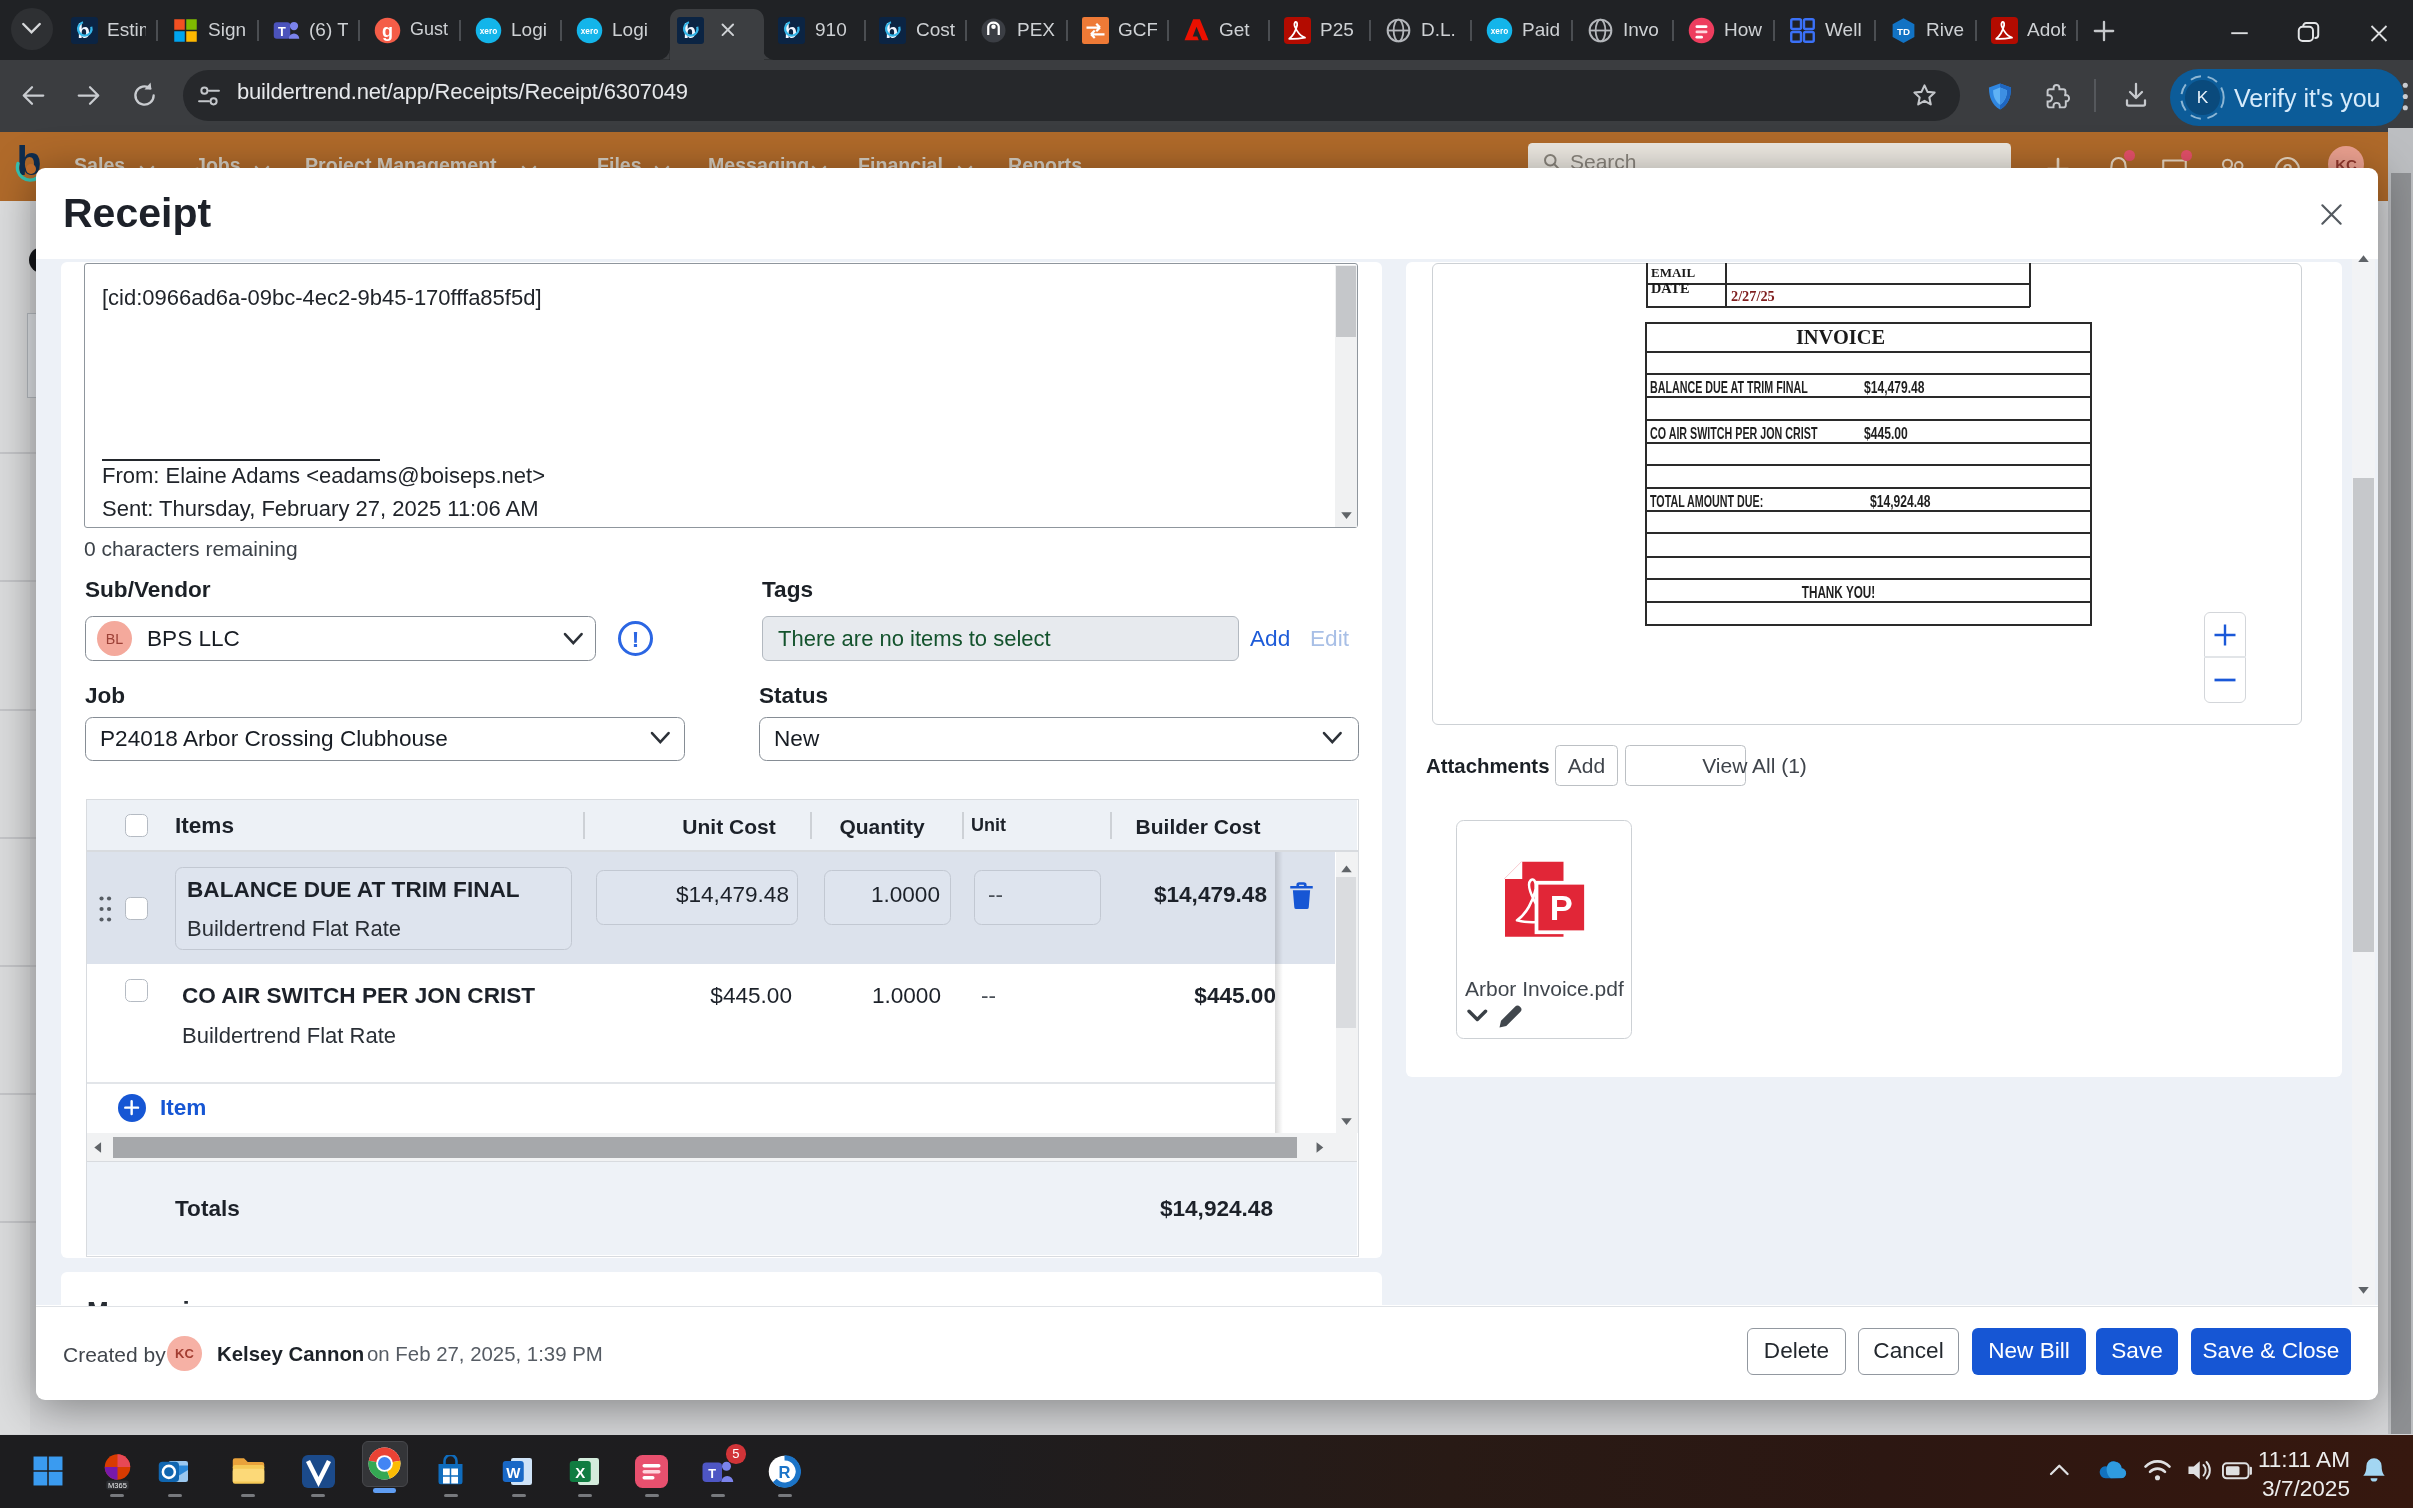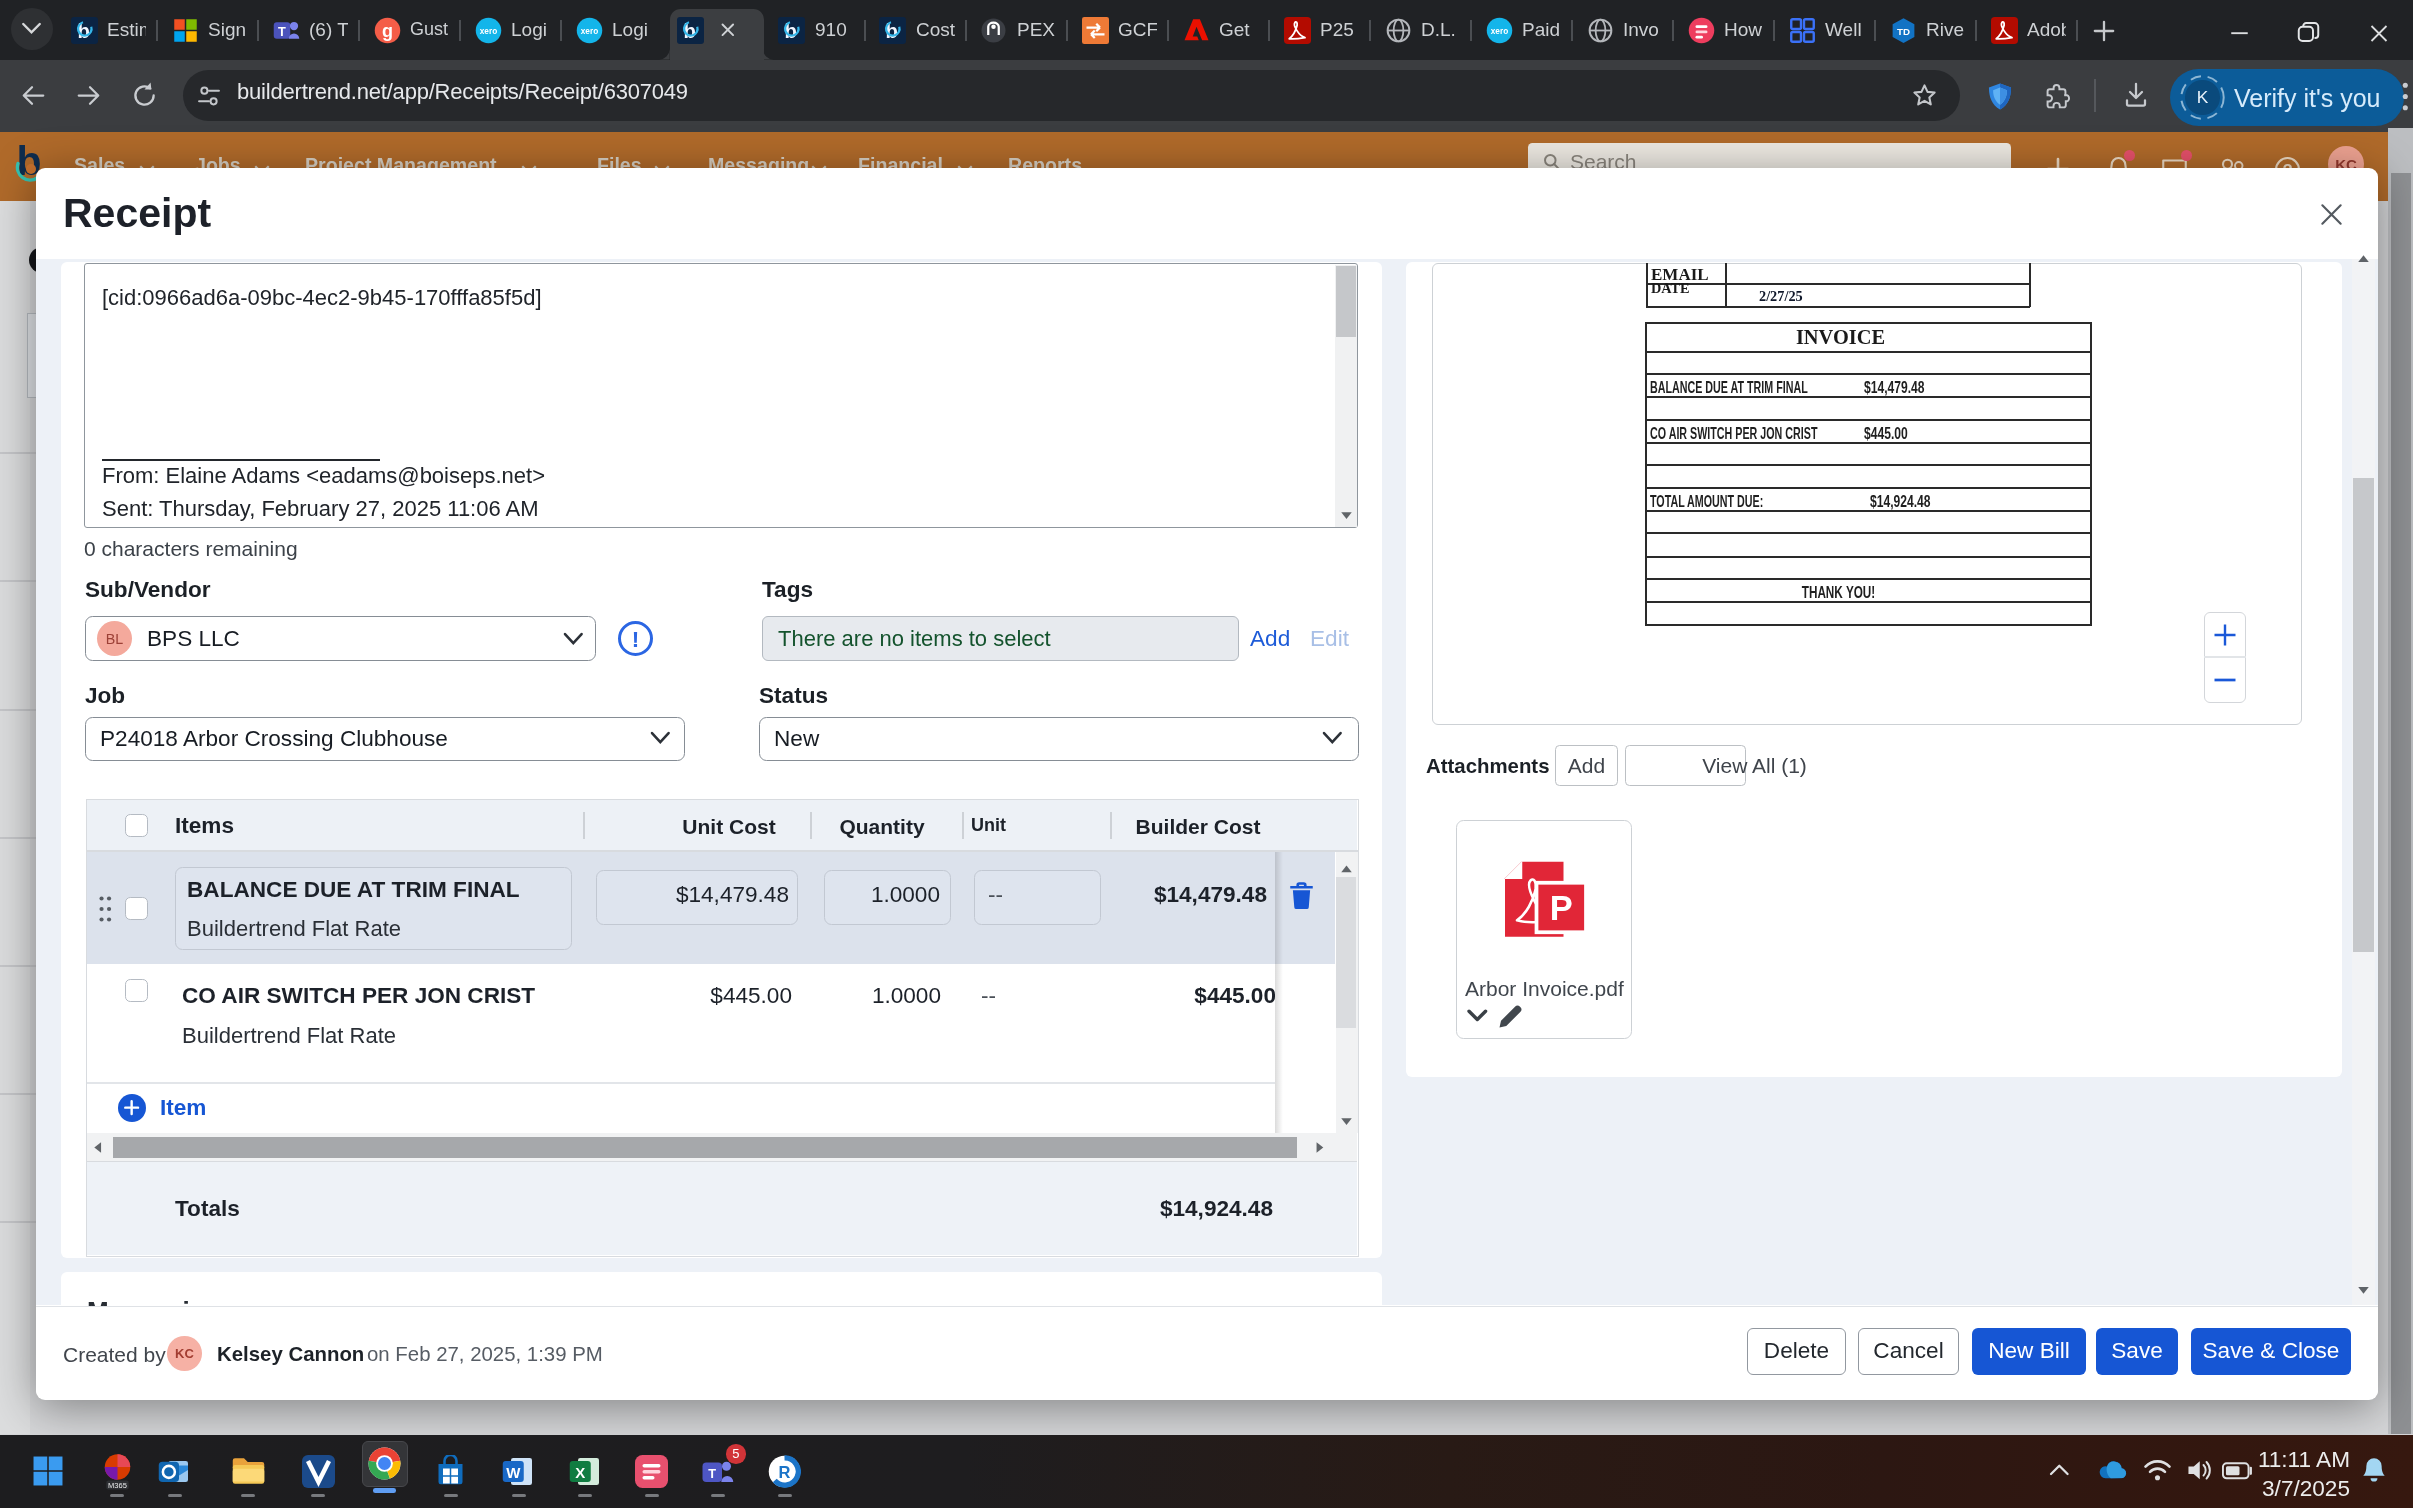--- a/index.html
+++ b/index.html
@@ -460,23 +460,23 @@
 
   <div class="abs" style="left:1406px;top:262px;width:936px;height:815px;background:#fff;border-radius:6px;"></div>
 
   <div class="abs" style="left:1432px;top:263px;width:870px;height:462px;background:#fff;border:1.5px solid #cdd1d5;border-radius:6px;box-sizing:border-box;overflow:hidden;"></div>
 
   <div class="abs" style="left:1646px;top:263px;width:1.5px;height:44px;background:#2a2a2a;"></div>
   <div class="abs" style="left:1725px;top:263px;width:1.5px;height:44px;background:#2a2a2a;"></div>
   <div class="abs" style="left:2029px;top:263px;width:1.5px;height:44px;background:#2a2a2a;"></div>
   <div class="abs" style="left:1646px;top:283px;width:384px;height:1.5px;background:#2a2a2a;"></div>
   <div class="abs" style="left:1646px;top:306px;width:384px;height:1.5px;background:#2a2a2a;"></div>
-  <div class="abs" style="left:1651px;top:265px;font-size:17px;font-weight:bold;font-family:'Liberation Serif',serif;color:#1a1a1a;">EMAIL</div>
+  <div class="abs" style="left:1651px;top:265px;font-size:13px;font-weight:bold;font-family:'Liberation Serif',serif;color:#1a1a1a;">EMAIL</div>
   <div class="abs" style="left:1651px;top:280px;font-size:14.3px;font-weight:bold;font-family:'Liberation Serif',serif;color:#1a1a1a;">DATE</div>
-  <div class="abs" style="left:1731px;top:288px;font-size:14.3px;font-weight:bold;font-family:'Liberation Serif',serif;color:#0f172a;margin-left:28px;">2/27/25</div>
+  <div class="abs" style="left:1731px;top:288px;font-size:14.3px;font-weight:bold;font-family:'Liberation Serif',serif;color:#7f1d1d;">2/27/25</div>
 
   <div class="abs" style="left:1645px;top:322px;width:1.5px;height:304px;background:#2a2a2a;"></div>
   <div class="abs" style="left:1645px;top:322px;width:446px;height:1.5px;background:#2a2a2a;"></div>
   <div class="abs" style="left:1645px;top:351px;width:446px;height:1.5px;background:#2a2a2a;"></div>
   <div class="abs" style="left:1645px;top:373px;width:446px;height:1.5px;background:#2a2a2a;"></div>
   <div class="abs" style="left:1645px;top:396px;width:446px;height:1.5px;background:#2a2a2a;"></div>
   <div class="abs" style="left:1645px;top:419px;width:446px;height:1.5px;background:#2a2a2a;"></div>
   <div class="abs" style="left:1645px;top:442px;width:446px;height:1.5px;background:#2a2a2a;"></div>
   <div class="abs" style="left:1645px;top:464px;width:446px;height:1.5px;background:#2a2a2a;"></div>
   <div class="abs" style="left:1645px;top:487px;width:446px;height:1.5px;background:#2a2a2a;"></div>

